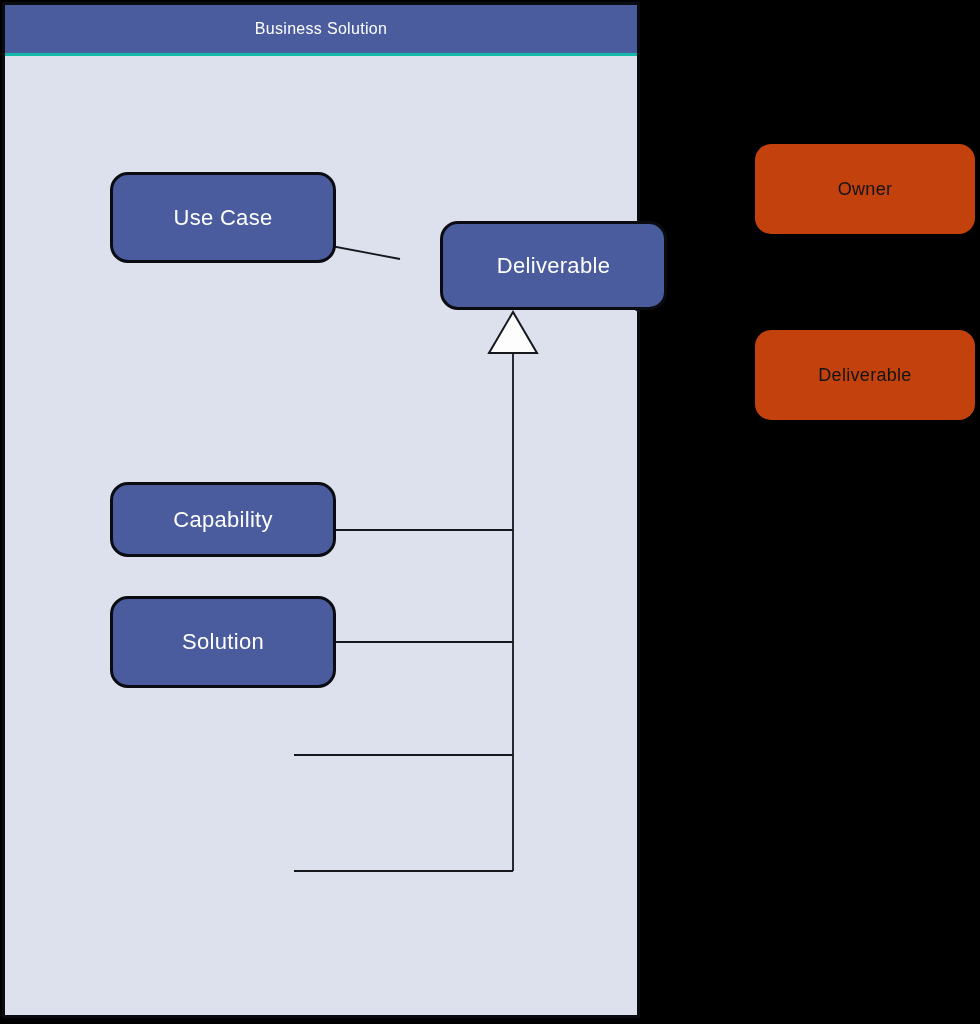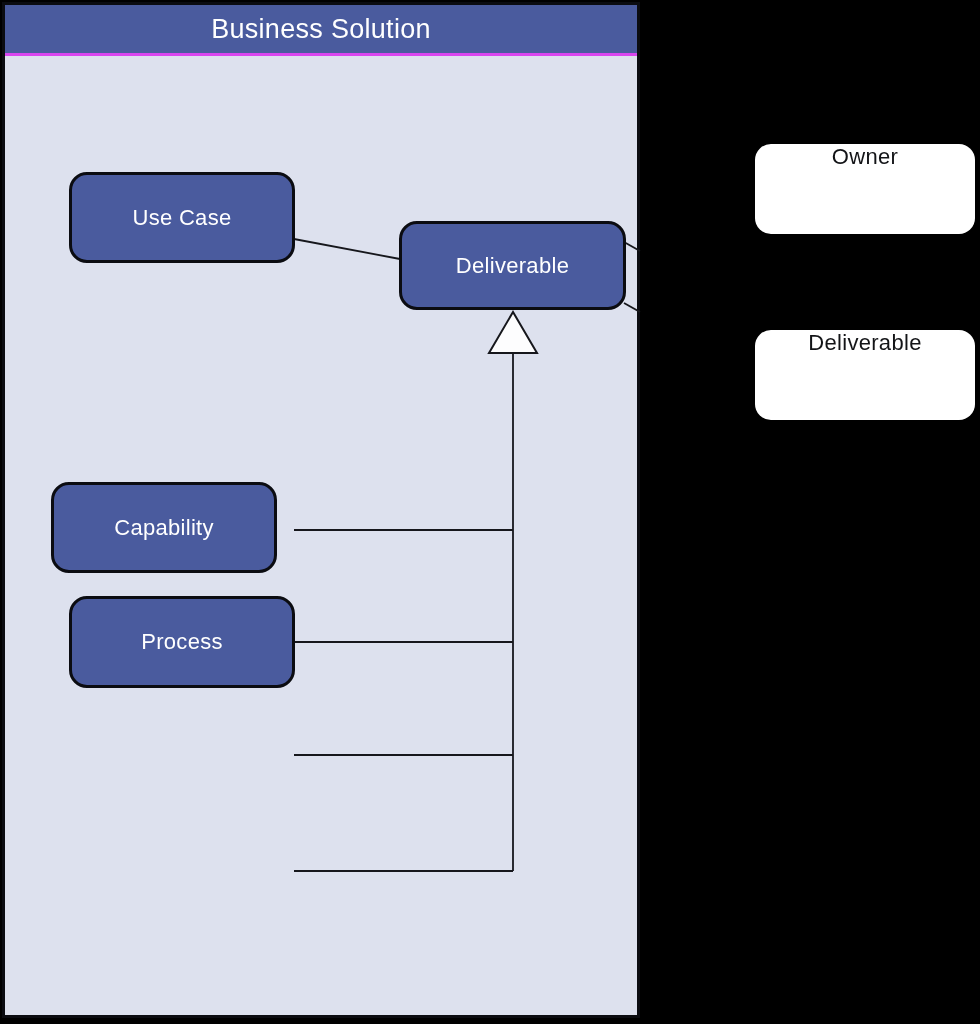--- a/index.html
+++ b/index.html
@@ -25,23 +25,23 @@
     position: absolute;
     left: 2px; top: 2px;
     width: 638px; height: 1016px;
     box-sizing: border-box;
     background: #dde1ee;
     border: 3px solid #0b0c11;
   }
   .bs-header {
     height: 48px;
     background: #4a5b9e;
-    border-bottom: 3px solid #d946ef;
+    border-bottom: 3px solid #14b8a6;
     color: #ffffff;
-    font-size: 27px;
+    font-size: 16px;
     display: flex;
     align-items: center;
     justify-content: center;
     letter-spacing: 0.3px;
   }
   
   .edge-layer {
     position: absolute;
     left: 0; top: 0;
     width: 980px; height: 1024px;
@@ -53,37 +53,38 @@
     box-sizing: border-box;
     background: #4a5b9e;
     border: 3px solid #0b0c11;
     border-radius: 18px;
     color: #ffffff;
     font-size: 22px;
     display: flex;
     align-items: center;
     justify-content: center;
     letter-spacing: 0.3px;
+    margin-left: 41px;
   }
   .node-use-case        { left: 69px;  top: 172px; width: 226px; height: 91px; }
   .node-deliverable     { left: 399px; top: 221px; width: 227px; height: 89px; }
-  .node-capability      { left: 51px;  top: 482px; width: 226px; height: 91px; }
+  .node-capability      { left: 69px;  top: 482px; width: 226px; height: 75px; }
   .node-process         { left: 69px;  top: 596px; width: 226px; height: 92px; }
   .node-business-object { left: 69px;  top: 711px; width: 226px; height: 89px; }
   .node-functionality   { left: 69px;  top: 825px; width: 226px; height: 92px; }
   
   .ext-node {
     position: absolute;
     box-sizing: border-box;
-    background: #ffffff;
+    background: #c2410c;
     border-radius: 16px;
     color: #131417;
-    font-size: 22px;
+    font-size: 18px;
     display: flex;
-    align-items: flex-start;
+    align-items: center;
     justify-content: center;
     letter-spacing: 0.3px;
   }
   .ext-node-owner       { left: 755px; top: 144px; width: 220px; height: 90px; }
   .ext-node-deliverable { left: 755px; top: 330px; width: 220px; height: 90px; }
 </style>
 </head>
 <body>
 
 <div class="canvas">
@@ -112,21 +113,21 @@
 
   <div class="node node-deliverable">
     <span>Deliverable</span>
   </div>
 
   <div class="node node-capability">
     <span>Capability</span>
   </div>
 
   <div class="node node-process">
-    <span>Process</span>
+    <span>Solution</span>
   </div>
 
 
 
   <div class="ext-node ext-node-owner">
     <span>Owner</span>
   </div>
 
   <div class="ext-node ext-node-deliverable">
     <span>Deliverable</span>

